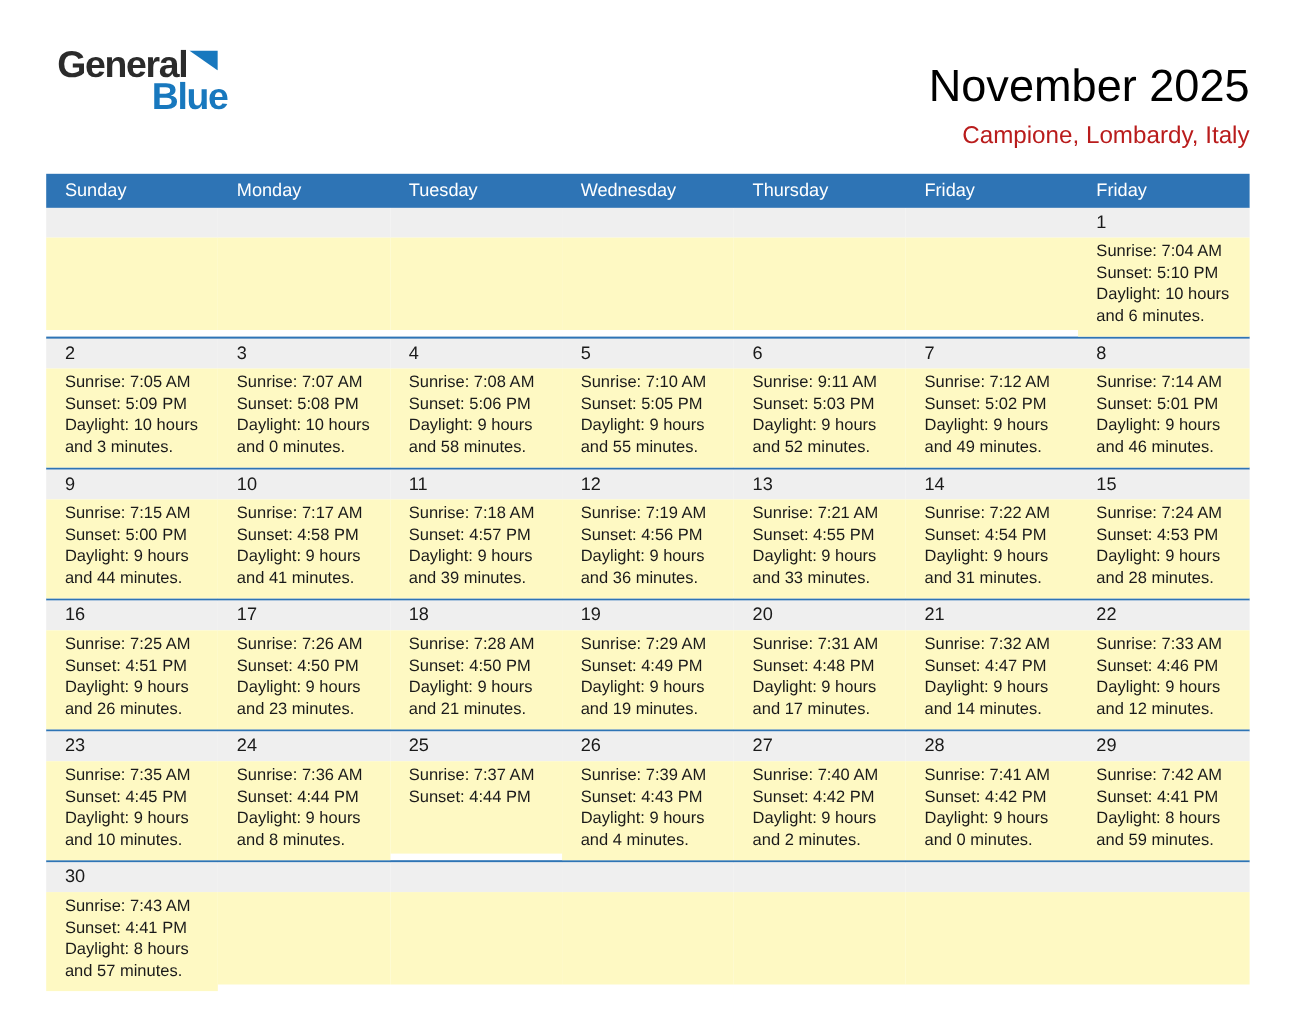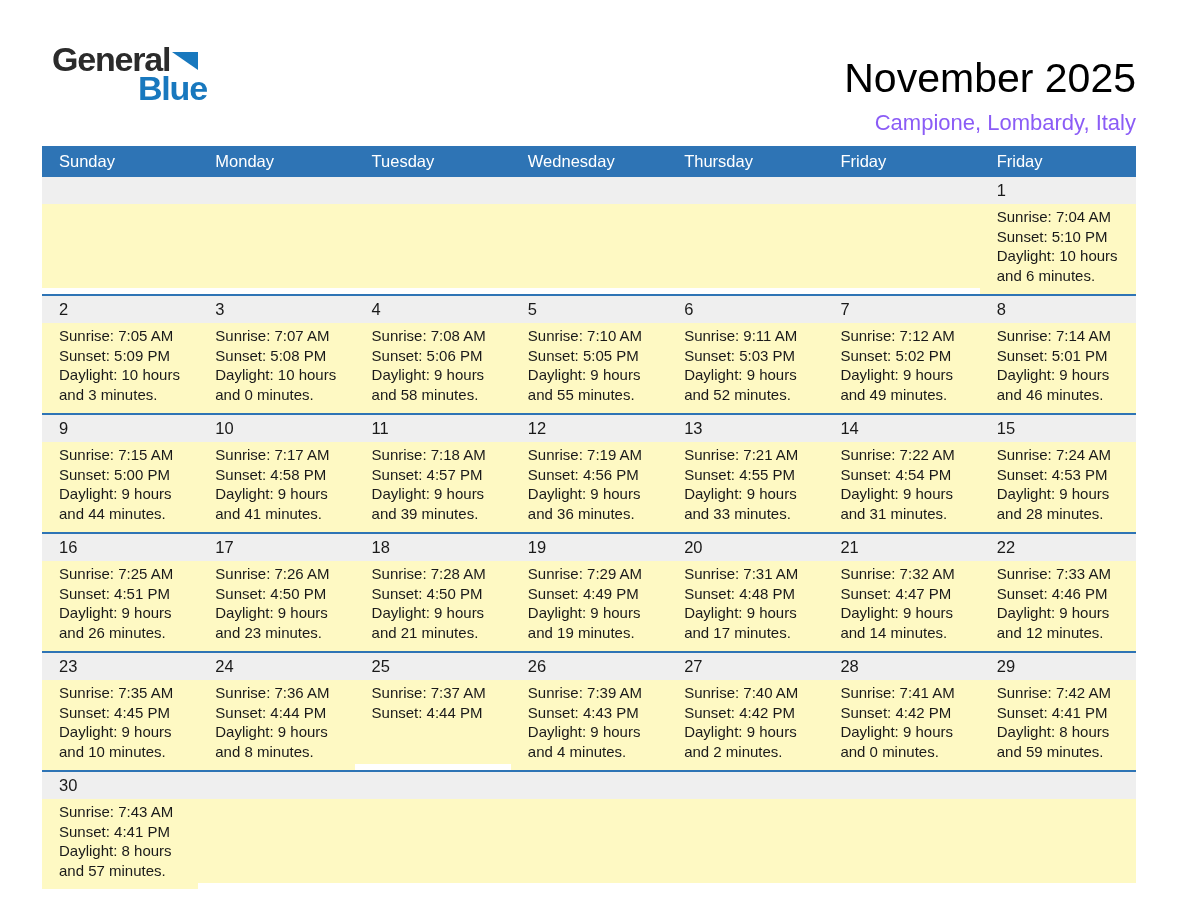--- a/index.html
+++ b/index.html
@@ -4,32 +4,32 @@
 <style>
   html,body { margin:0; padding:0; background:#ffffff; }
   body { width:1188px; height:918px; font-family:"Liberation Sans", sans-serif; position:relative; overflow:hidden; }
 
   .top {
     display:flex; justify-content:space-between; align-items:flex-start;
     padding:42px 52px 0 52px;
   }
 
   
-  .logo-line1 { display:flex; align-items:center; }
+  .logo-line1 { display:flex; align-items:flex-start; }
   .logo-general { font-size:34px; font-weight:600; color:#2b2b2b; letter-spacing:-1.2px; line-height:1; }
   .logo-triangle { margin-left:2px; margin-top:4px; display:block; }
   .logo-blue { font-size:34px; font-weight:600; color:#1878BE; letter-spacing:-1.2px; line-height:1; margin:-5px 0 0 86px; }
 
   
   .titles { text-align:right; margin-top:14px; }
   .month-title { font-size:41px; font-weight:400; color:#000000; line-height:1.1; }
-  .location { font-size:22px; color:#8b5cf6; margin-top:9px; }
+  .location { font-size:22px; color:#b91c1c; margin-top:9px; }
 
   
-  .calendar { position:absolute; left:42px; top:146px; width:1094px; }
+  .calendar { position:absolute; left:42px; top:158px; width:1094px; }
   .weekday-row {
     display:grid; grid-template-columns:repeat(7,1fr);
     background:#2E74B5; height:31px; align-items:center;
   }
   .weekday { color:#ffffff; font-size:16.5px; padding-left:17px; }
 
   .week { display:grid; grid-template-columns:repeat(7,1fr); }
   .week + .week { border-top:2px solid #2E74B5; }
 
   .cell { display:flex; flex-direction:column; }

